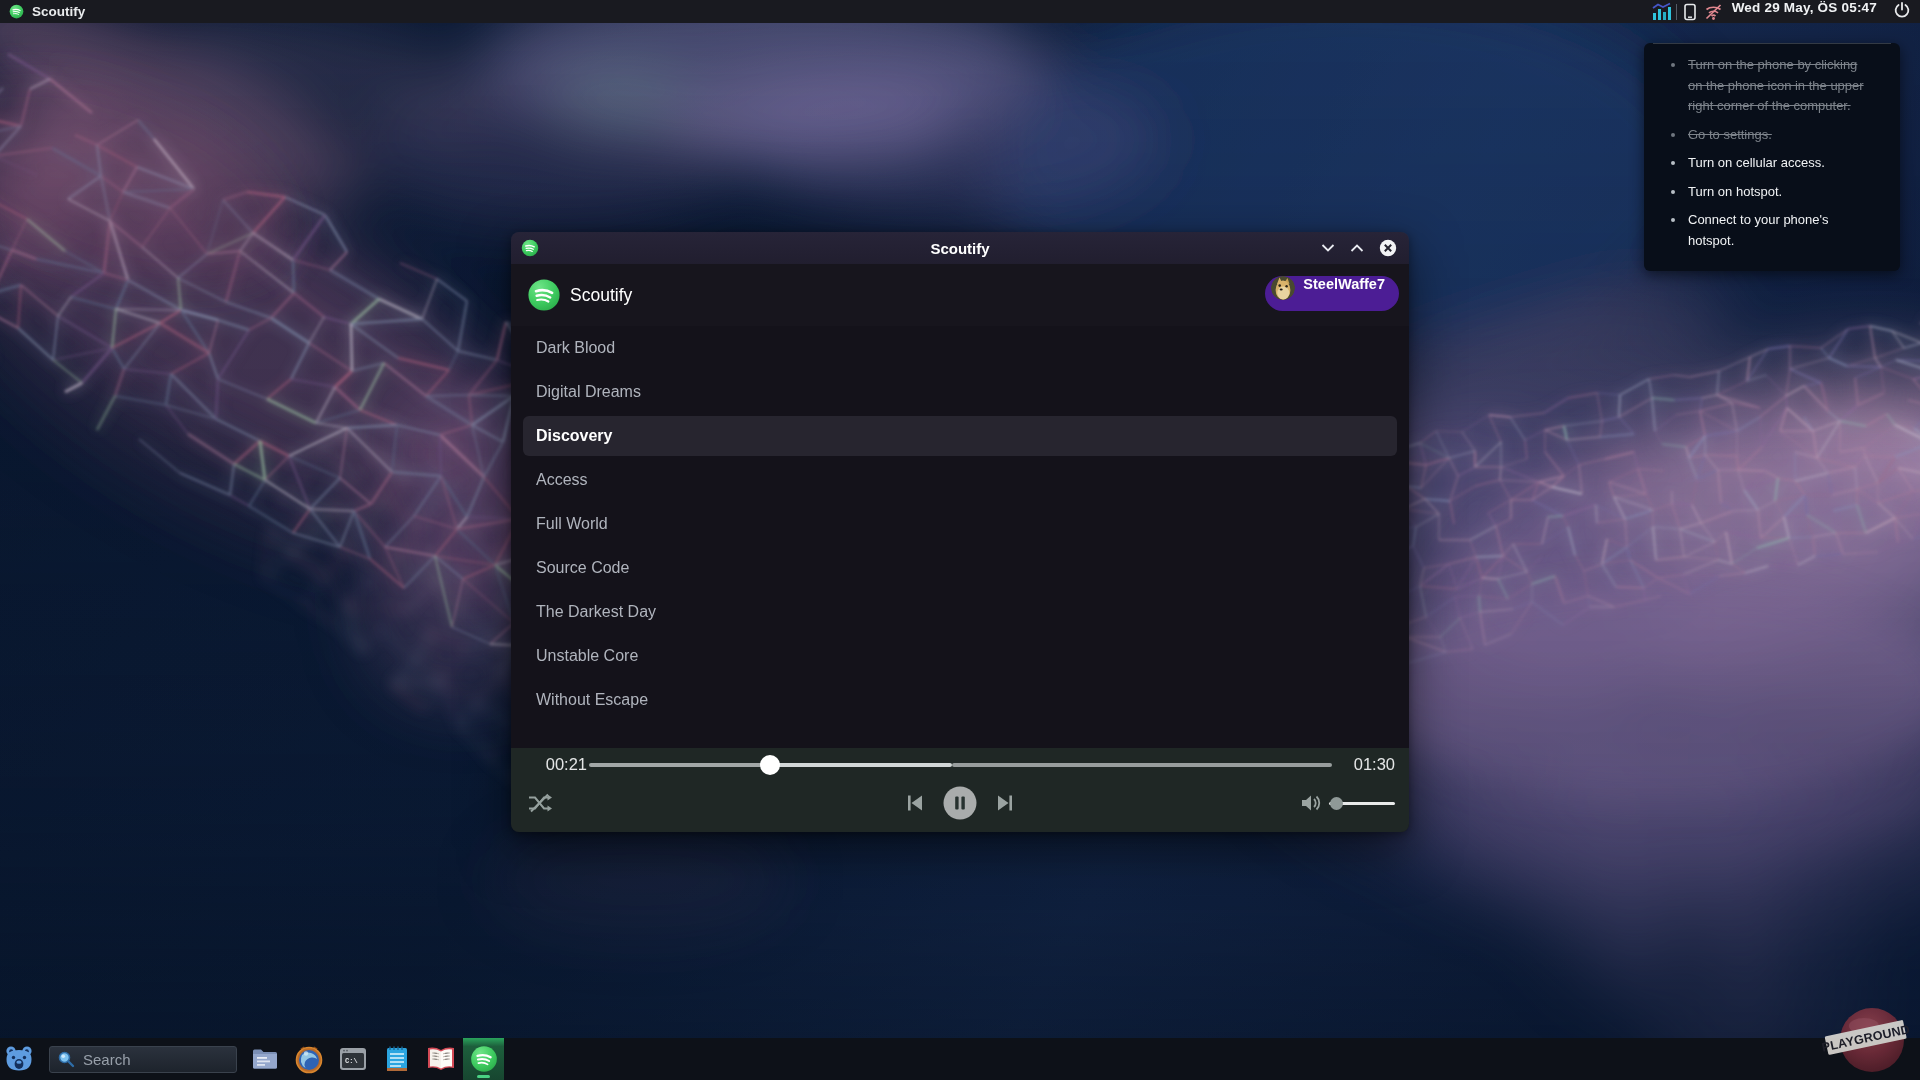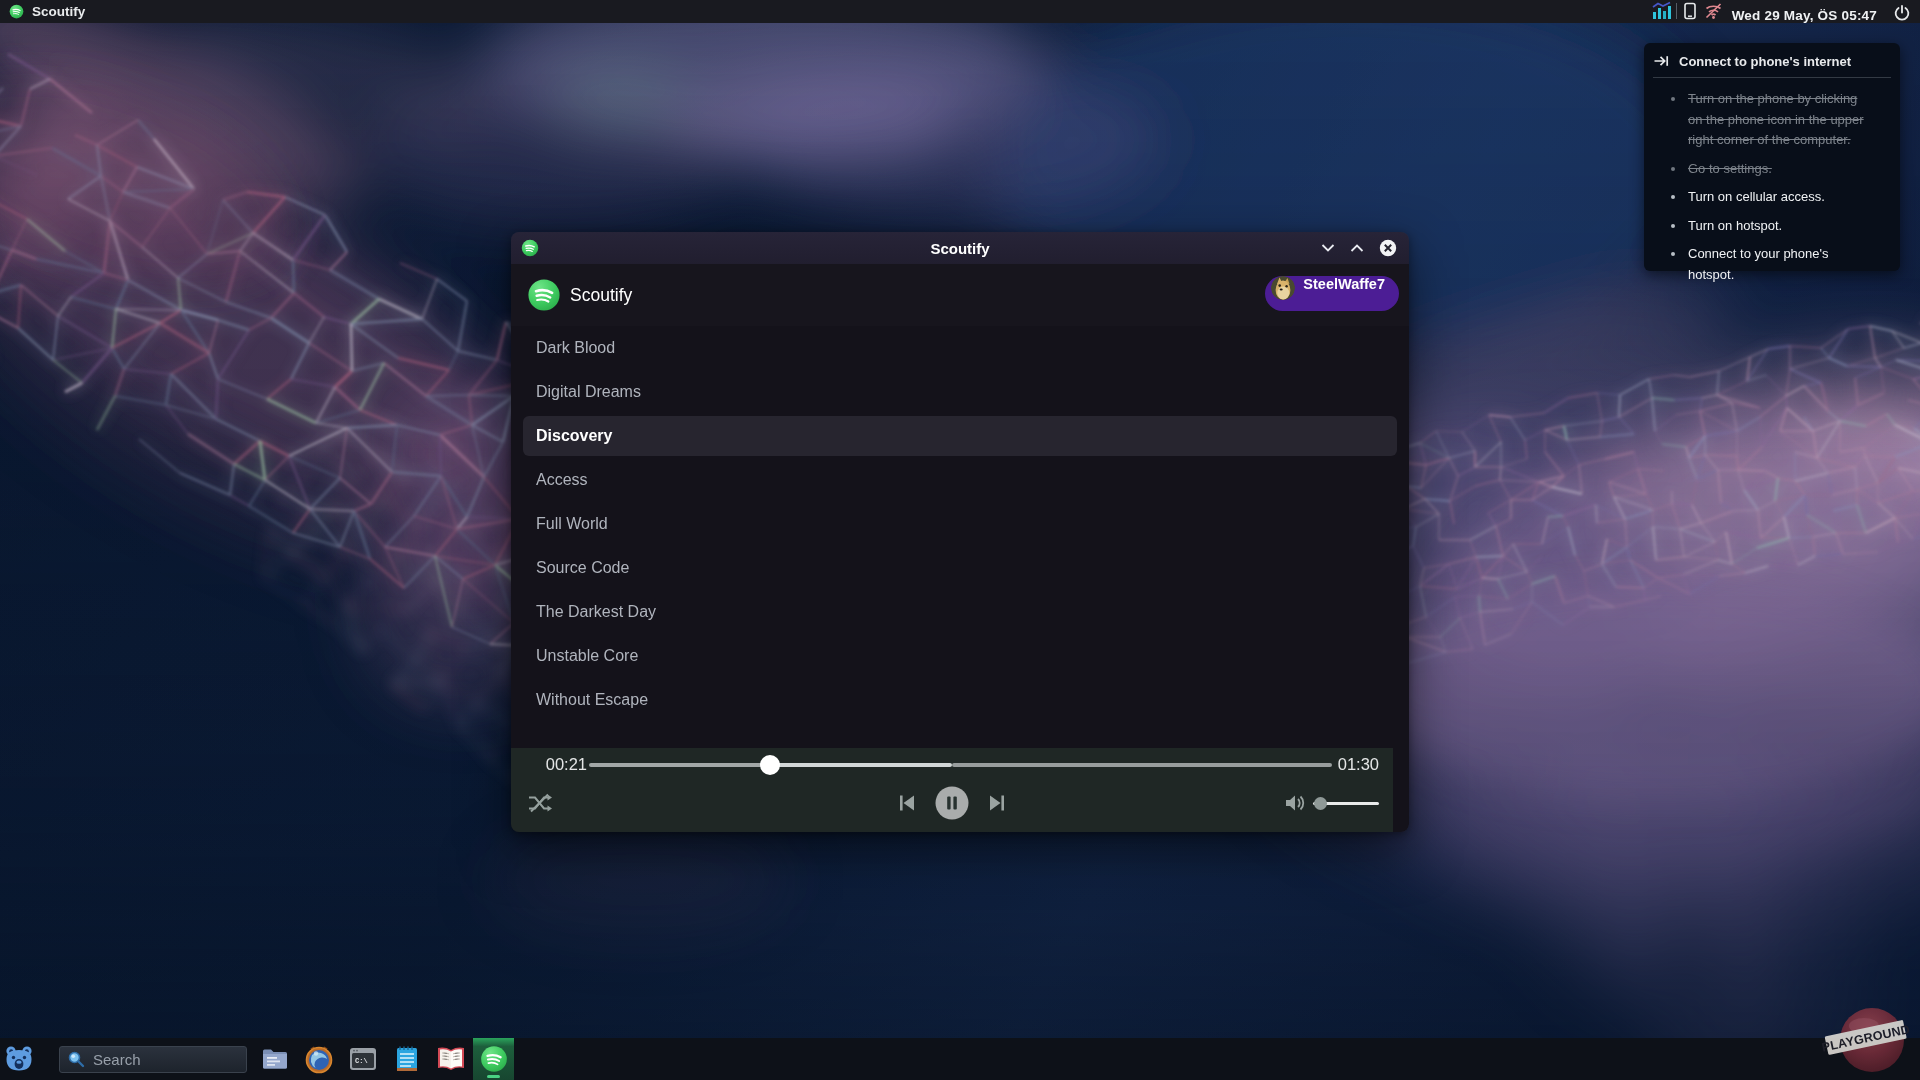--- a/index.html
+++ b/index.html
@@ -2,21 +2,21 @@
 <html><head><meta charset="utf-8"><title>d</title><style>
 * { margin:0; padding:0; box-sizing:border-box; }
 html,body { width:1920px; height:1080px; overflow:hidden; background:#111b31;
   font-family:"Liberation Sans", sans-serif; }
 #stage { position:relative; width:1920px; height:1080px; }
 #wall { position:absolute; left:0; top:0; }
 
 #topbar { position:absolute; left:0; top:0; width:1920px; height:23px; background:#191a20;
   display:flex; align-items:center; color:#e8eaec; }
 #topbar .app { display:flex; align-items:center; gap:8px; margin-left:9px; font-size:13.5px; font-weight:bold; }
-#tray { position:absolute; right:0; top:0; height:23px; display:flex; align-items:flex-end; }
+#tray { position:absolute; right:0; top:0; height:23px; display:flex; align-items:flex-start; }
 #clock { font-size:13.5px; font-weight:bold; color:#f0f2f4; margin:0 15px 0 6px; letter-spacing:0.2px;}
 #pwr { margin-right:8px; display:flex; }
 
 #notif { position:absolute; left:1644px; top:43px; width:256px; height:228px;
   background:#080e19; border-radius:6px; box-shadow:0 4px 14px rgba(0,0,0,0.55);
   color:#e8eaec; }
 #notif .hd { display:flex; align-items:center; gap:8px; padding:10px 8px 8px 9px;
   font-size:13px; font-weight:bold; }
 #notif hr { border:none; border-top:1px solid #333a44; margin:0 9px; }
 #notif ul { margin:10px 0 0 0; padding-left:42px; font-size:13px; line-height:20.5px; }
@@ -38,37 +38,37 @@
 #apphdr .name { color:#fff; font-size:17.5px; margin-left:9px; }
 #userpill { position:absolute; right:10px; top:12px; height:35px; background:#4c1d95; border-radius:18px;
   display:flex; padding:0 14px 0 6px; }
 #userpill .av { width:24px; height:24px; border-radius:50%; overflow:hidden; display:flex; }
 #userpill .nm { color:#fff; font-size:14.5px; font-weight:bold; margin-left:8px; }
 #plist { position:absolute; left:0; right:0; top:62px; bottom:84px; overflow:hidden; }
 .row { height:44px; display:flex; align-items:center; padding-left:25px; color:#b0b4bd; font-size:16px; }
 .row.sel { background:#27252f; border-radius:6px; margin:2px 12px; padding-left:13px; color:#fff; font-weight:bold;
   height:40px; }
 
-#player { position:absolute; left:0; right:16px; bottom:0; height:84px; background:#1f2725; }
+#player { position:absolute; left:0; right:0; bottom:0; height:84px; background:#1f2725; }
 #ptime { position:absolute; left:0; right:0; top:7px; height:24px; }
 #t0 { position:absolute; left:14px; top:0px; width:62px; text-align:right; color:#e4e6e6; font-size:16.5px; }
 #t1 { position:absolute; right:14px; top:0px; color:#e4e6e6; font-size:16.5px; }
 .seg { position:absolute; top:8px; height:4px; border-radius:2px; }
 #thumb { position:absolute; left:249px; top:0px; width:20px; height:20px; border-radius:50%; background:#fff; }
 #pctl { position:absolute; left:0; right:0; top:38px; height:46px; }
 #shuf { position:absolute; left:16px; top:6px; }
 #cbtns { position:absolute; left:50%; top:0px; transform:translateX(-50%); display:flex; align-items:center; gap:18px; }
 #volgrp { position:absolute; right:14px; top:6px; display:flex; align-items:center; }
 #volline { position:relative; width:66px; height:3px; background:#e8eaea; border-radius:2px; margin-left:6px; }
 #voldot { position:absolute; left:1px; top:-5px; width:13px; height:13px; border-radius:50%; background:#8f9997; }
 
 #taskbar { position:absolute; left:0; top:1038px; width:1920px; height:42px; background:#0d1118;
   display:flex; align-items:center; }
 #bear { margin-left:4px; display:flex; }
-#search { width:188px; height:27px; margin-left:25px; background:linear-gradient(#2b323d,#1d232c);
+#search { width:188px; height:27px; margin-left:15px; background:linear-gradient(#2b323d,#1d232c);
   border:1px solid #3a424d; border-radius:3px; display:flex; align-items:center; }
 #search span { color:#98a0aa; font-size:15px; margin-left:8px; }
 .tbi { display:flex; align-items:center; justify-content:center; width:44px; height:42px; }
 #spot-tile { width:41px; height:42px; background:linear-gradient(#2aa45c,#1d5f3c 20%,#174630);
   display:flex; align-items:center; justify-content:center; position:relative; }
 #spot-tile::after { content:""; position:absolute; bottom:2px; left:14px; width:13px; height:3px;
   background:#4ad284; border-radius:2px; }
 #pglogo { position:absolute; right:-16px; bottom:-24px; }
 </style></head>
 <body>
@@ -1041,27 +1041,20 @@
         <span id="clock">Wed 29 May, ÖS 05:47</span>
         <span id="pwr">
           <svg width="20" height="20" viewBox="0 0 22 22">
 <path d="M11 3.2 L11 10.5" stroke="#e8eaec" stroke-width="2" stroke-linecap="round"></path>
 <path d="M7.2 5.4 A 7 7 0 1 0 14.8 5.4" stroke="#e8eaec" stroke-width="2" fill="none" stroke-linecap="round"></path>
 </svg>
         </span>
       </div>
 </div>
 <div id="notif">
-  <div class="hd">
-        <svg width="18" height="16" viewBox="0 0 18 16">
-<path d="M1.5 8 L11.5 8 M7.5 3.8 L11.7 8 L7.5 12.2" stroke="#e8eaec" stroke-width="1.7" fill="none"></path>
-<path d="M14.2 3.2 L14.2 12.8" stroke="#e8eaec" stroke-width="1.7"></path>
-</svg>
-        <span>Connect to phone's internet</span>
-      </div>
   <hr>
   <ul>
     <li class="done">Turn on the phone by clicking on the phone icon in the upper right corner of the computer.</li>
     <li class="done">Go to settings.</li>
     <li>Turn on cellular access.</li>
     <li>Turn on hotspot.</li>
     <li>Connect to your phone's hotspot.</li>
   </ul>
 </div>
 <div id="win">

